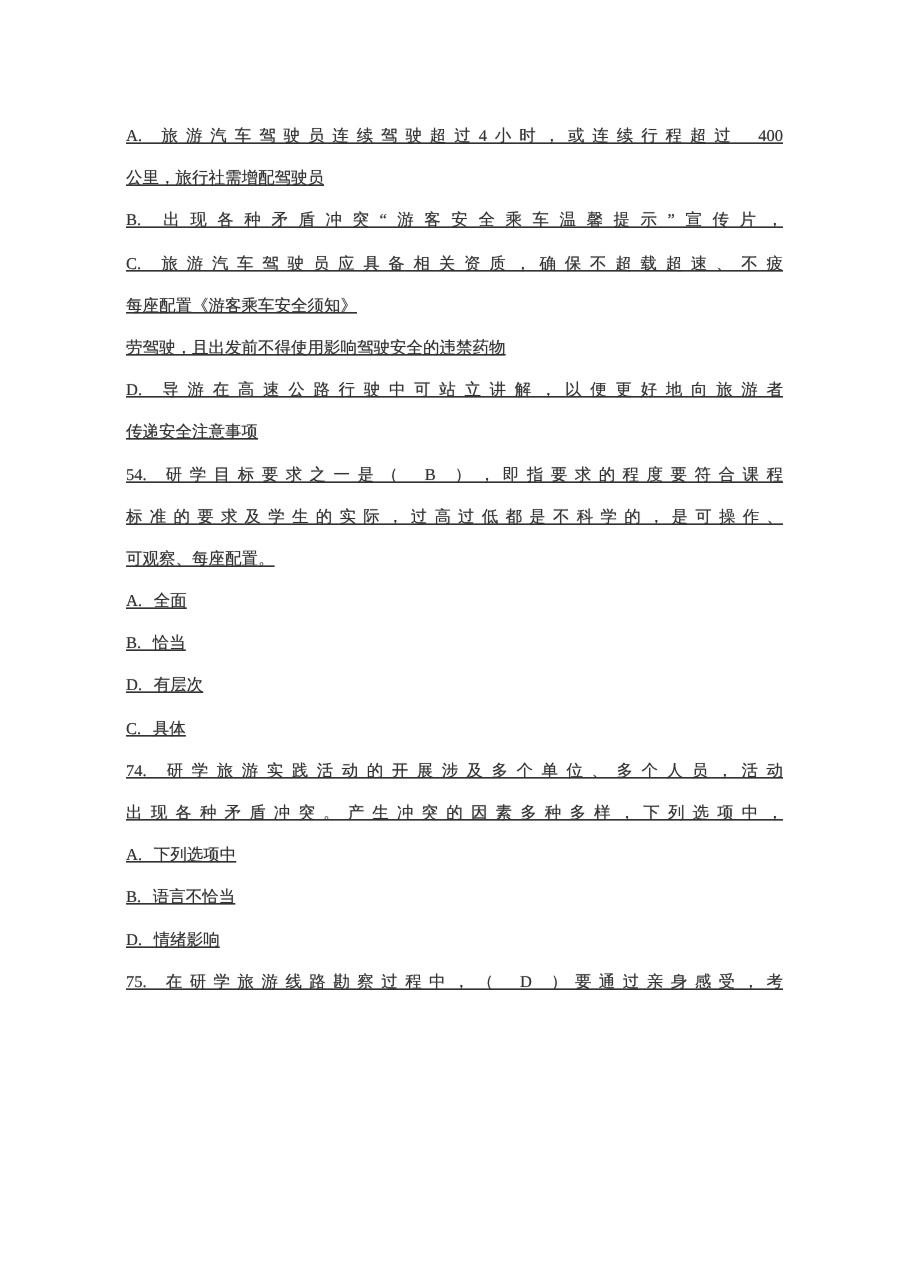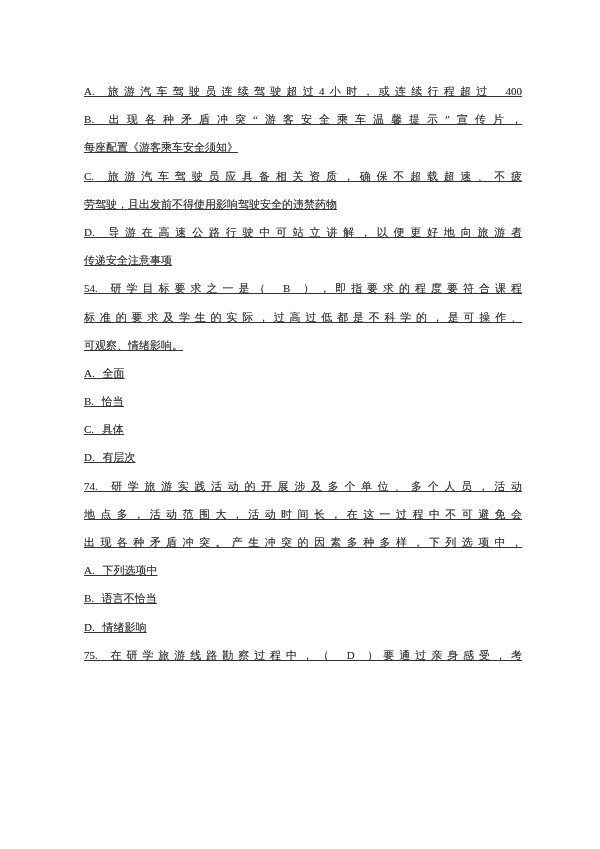--- a/index.html
+++ b/index.html
@@ -36,34 +36,34 @@
     text-align: justify;
     text-align-last: justify;
   }
 </style>
 </head>
 <body>
 
 <div class="page">
   <div class="textblock">
       <div class="line fill">A. 旅游汽车驾驶员连续驾驶超过4小时，或连续行程超过 400</div>
+      <div class="line">公里，旅行社需增配驾驶员</div>
       <div class="line fill">B. 出现各种矛盾冲突“游客安全乘车温馨提示”宣传片，</div>
+      <div class="line fill">C. 旅游汽车驾驶员应具备相关资质，确保不超载超速、不疲</div>
       <div class="line">每座配置《游客乘车安全须知》</div>
-      <div class="line fill">C. 旅游汽车驾驶员应具备相关资质，确保不超载超速、不疲</div>
       <div class="line">劳驾驶，且出发前不得使用影响驾驶安全的违禁药物</div>
       <div class="line fill">D. 导游在高速公路行驶中可站立讲解，以便更好地向旅游者</div>
       <div class="line">传递安全注意事项</div>
       <div class="line fill">54. 研学目标要求之一是（ B ），即指要求的程度要符合课程</div>
       <div class="line fill">标准的要求及学生的实际，过高过低都是不科学的，是可操作、</div>
-      <div class="line">可观察、情绪影响。</div>
+      <div class="line">可观察、每座配置。</div>
       <div class="line">A. 全面</div>
       <div class="line">B. 恰当</div>
+      <div class="line">D. 有层次</div>
       <div class="line">C. 具体</div>
-      <div class="line">D. 有层次</div>
       <div class="line fill">74. 研学旅游实践活动的开展涉及多个单位、多个人员，活动</div>
-      <div class="line fill">地点多，活动范围大，活动时间长，在这一过程中不可避免会</div>
       <div class="line fill">出现各种矛盾冲突。产生冲突的因素多种多样，下列选项中，</div>
       <div class="line">A. 下列选项中</div>
       <div class="line">B. 语言不恰当</div>
       <div class="line">D. 情绪影响</div>
       <div class="line fill">75. 在研学旅游线路勘察过程中，（ D ）要通过亲身感受，考</div>
     </div>
 </div>
 
 </body></html>

